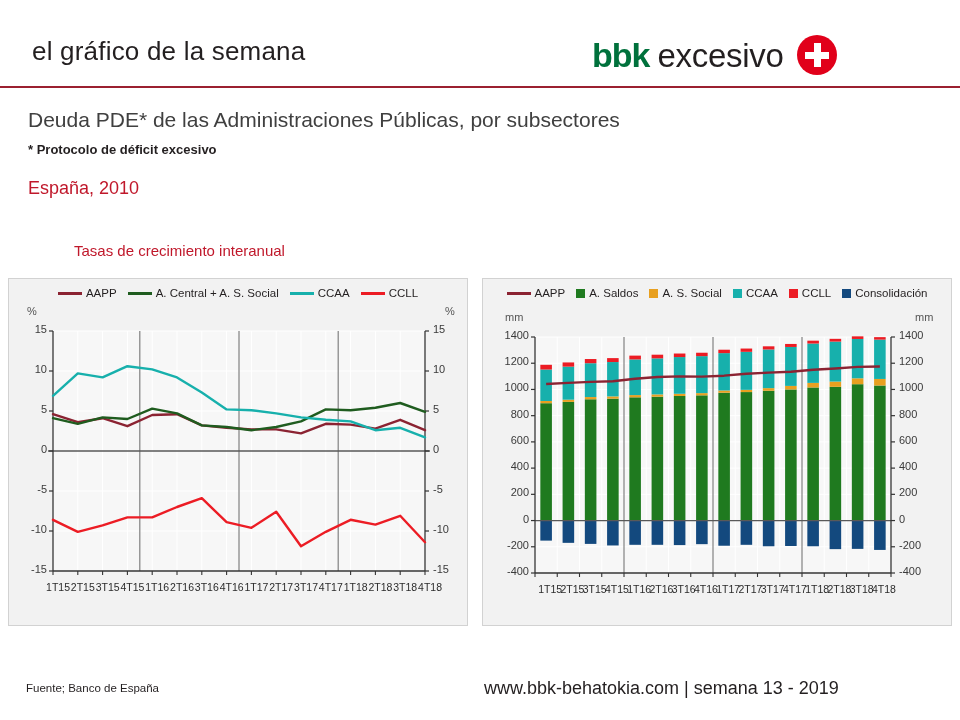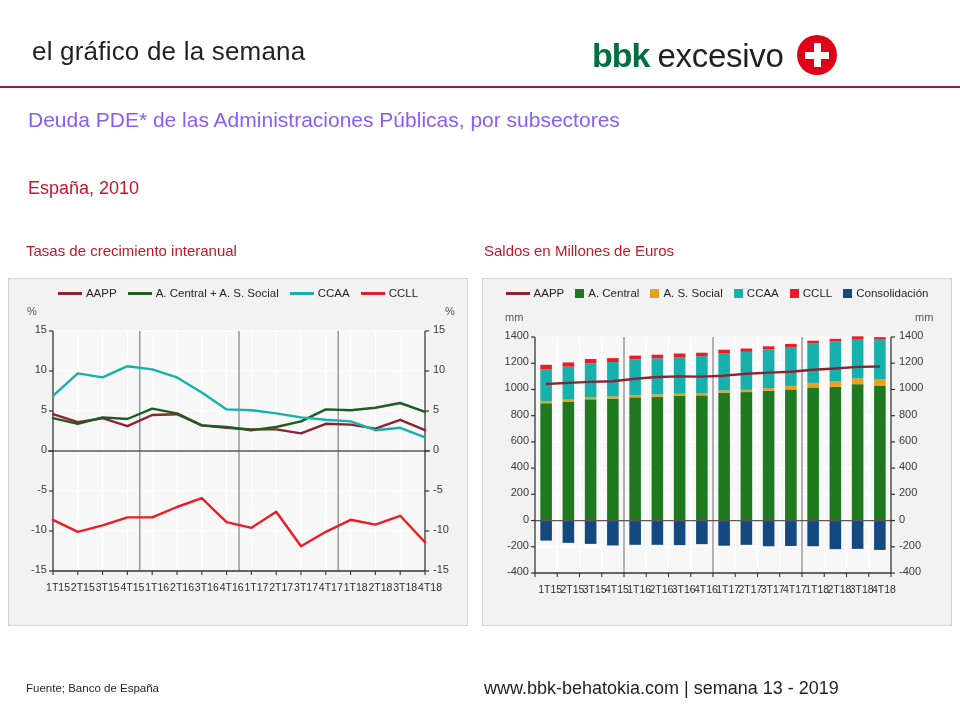--- a/index.html
+++ b/index.html
@@ -26,31 +26,31 @@
   }
   .logo-mark:before,.logo-mark:after{
     content:"";position:absolute;background:#ffffff;
   }
   .logo-mark:before{left:16.5px;top:8px;width:7px;height:24px;}
   .logo-mark:after{left:8px;top:16.5px;width:24px;height:7px;}
   .header-rule{position:absolute;left:0;top:86px;width:960px;height:2px;background:#9b2030;}
 
   
   .title-main{
-    position:absolute;left:28px;top:108px;font-size:21px;color:#8b5cf6;white-space:nowrap;
+    position:absolute;left:28px;top:108px;font-size:21px;color:#404040;white-space:nowrap;
   }
   .title-foot{
     position:absolute;left:28px;top:142px;font-size:13px;font-weight:bold;color:#231f20;white-space:nowrap;
   }
   .title-region{
     position:absolute;left:28px;top:178px;font-size:18px;color:#c0182b;white-space:nowrap;
   }
 
   
-  .panel-heading{position:absolute;font-size:15px;color:#c0182b;white-space:nowrap;}
+  .panel-heading{position:absolute;font-size:15px;color:#c0182b;white-space:nowrap;margin-left:48px;}
   #heading-left{left:26px;top:242px;}
   #heading-right{left:484px;top:242px;}
 
   
   .chart-box{
     position:absolute;background:#f2f2f2;border:1px solid #d2d2d2;box-sizing:border-box;
   }
   #chart-left{left:8px;top:278px;width:460px;height:348px;}
   #chart-right{left:482px;top:278px;width:470px;height:348px;}
 
@@ -83,24 +83,24 @@
     <div class="header-title">el gráfico de la semana</div>
     <div class="logo">
       <span class="logo-bbk">bbk</span>
       <span class="logo-beh">excesivo</span>
       <span class="logo-mark"></span>
     </div>
     <div class="header-rule"></div>
   </div>
 
   <div class="title-main">Deuda PDE* de las Administraciones Públicas, por subsectores</div>
+  <div class="title-foot">* Protocolo de déficit excesivo</div>
   <div class="title-region">España, 2010</div>
 
   <div class="panel-heading" id="heading-left">Tasas de crecimiento interanual</div>
-  <div class="panel-heading" id="heading-right">Saldos en Millones de Euros</div>
 
   <div class="chart-box" id="chart-left">
     <div class="legend" id="legend-left">
         <span class="legend-item">
           <span class="lg-line" style="background: rgb(139, 35, 50);"></span>
           <span>AAPP</span>
         </span>
         <span class="legend-item">
           <span class="lg-line" style="background: rgb(31, 92, 31);"></span>
           <span>A. Central + A. S. Social</span>
@@ -217,21 +217,21 @@
   </div>
 
   <div class="chart-box" id="chart-right">
     <div class="legend" id="legend-right">
         <span class="legend-item">
           <span class="lg-line" style="background: rgb(139, 35, 50);"></span>
           <span>AAPP</span>
         </span>
         <span class="legend-item">
           <span class="lg-sq" style="background: rgb(31, 122, 31);"></span>
-          <span>A. Central</span>
+          <span>A. Saldos</span>
         </span>
         <span class="legend-item">
           <span class="lg-sq" style="background: rgb(232, 160, 32);"></span>
           <span>A. S. Social</span>
         </span>
         <span class="legend-item">
           <span class="lg-sq" style="background: rgb(23, 176, 172);"></span>
           <span>CCAA</span>
         </span>
         <span class="legend-item">

